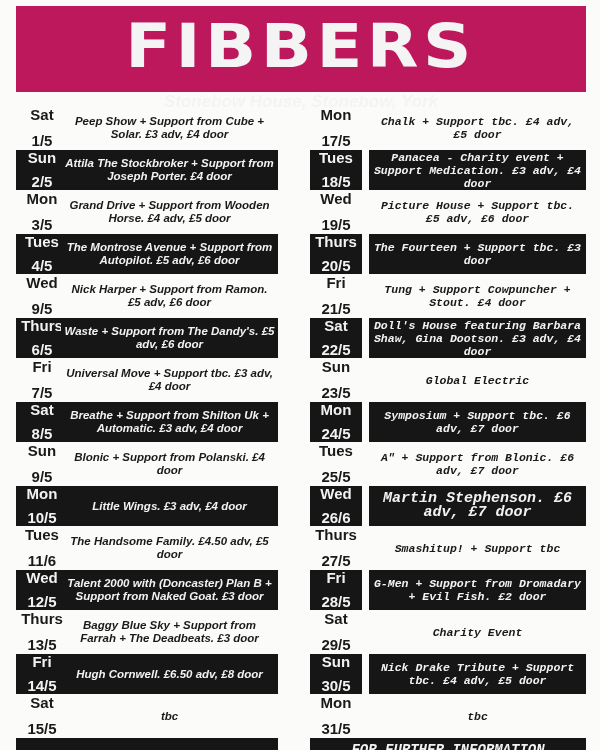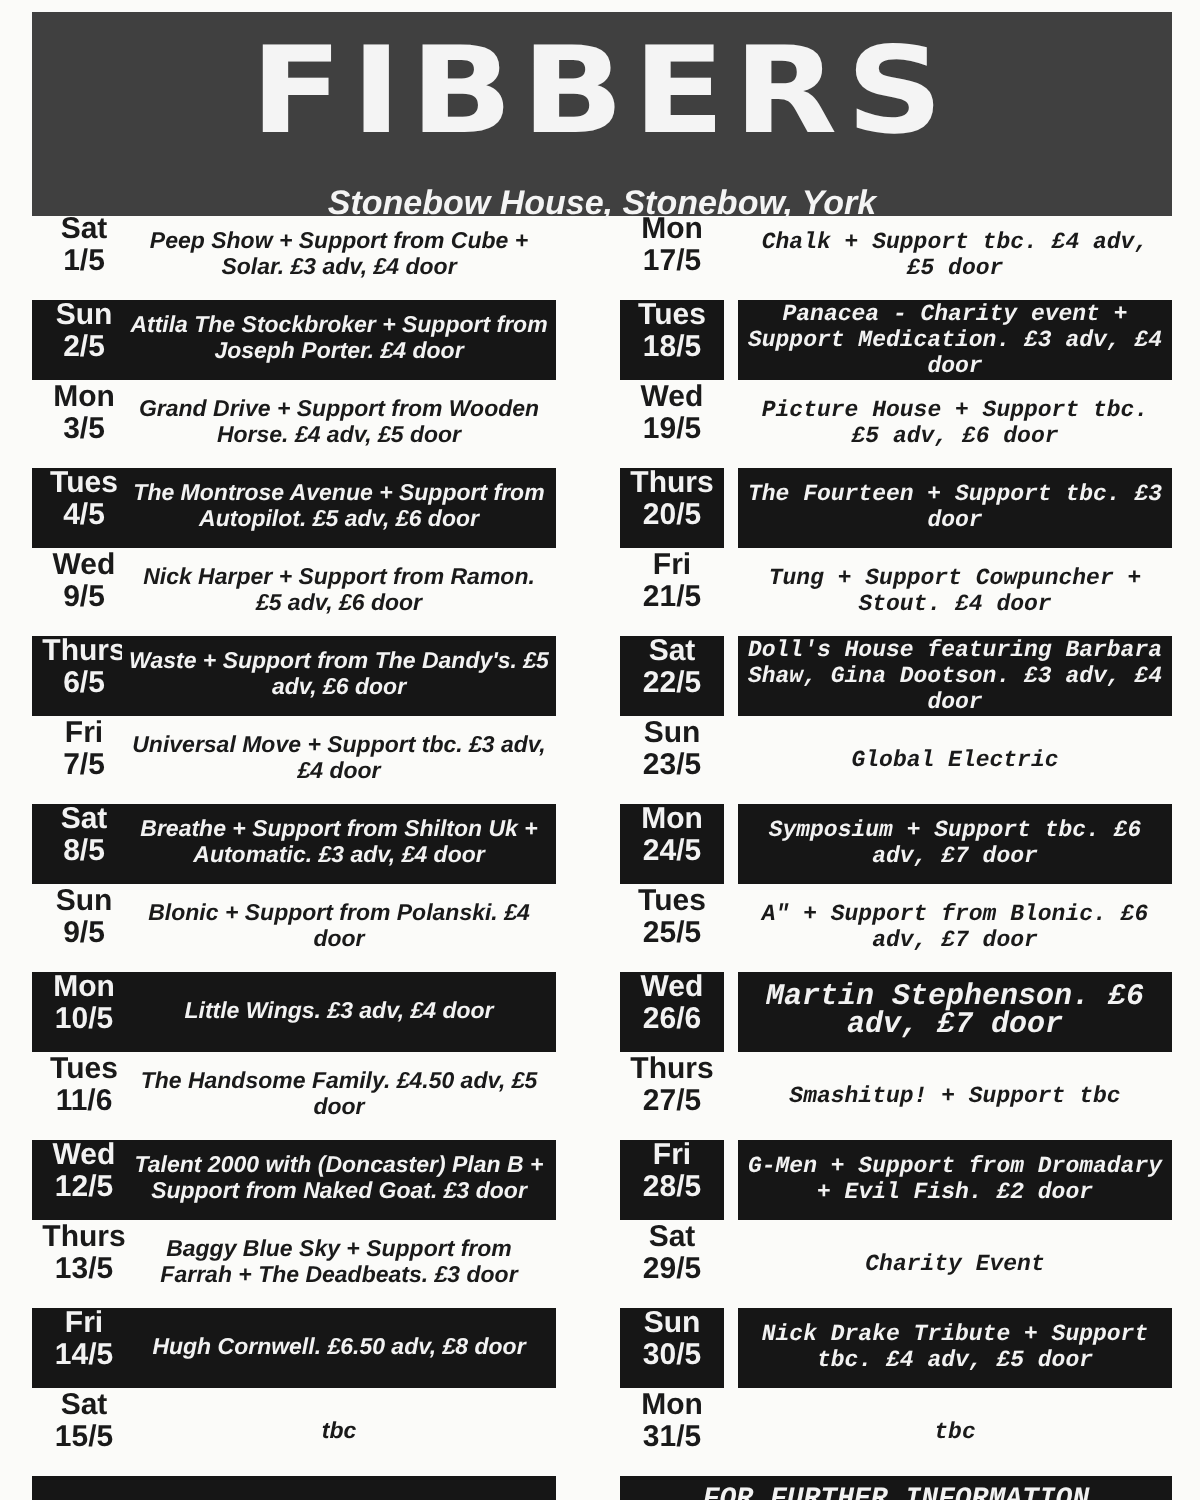--- a/index.html
+++ b/index.html
@@ -4,22 +4,22 @@
 <style>
   html, body { margin: 0; padding: 0; }
   body {
     width: 600px; height: 750px; overflow: hidden;
     background: #fbfbf9;
     font-family: "Liberation Sans", sans-serif;
     color: #1a1a1a;
     position: relative;
   }
   .header {
-    position: absolute; left: 16px; top: 6px; width: 570px; height: 102px;
-    background: #404040;
+    position: absolute; left: 16px; top: 6px; width: 570px; height: 86px;
+    background: #be185d;
     color: #f4f4f4;
     text-align: center;
   }
   .title {
     font-family: "DejaVu Sans", sans-serif;
     font-weight: bold;
     font-size: 60px;
     letter-spacing: 4px;
     line-height: 60px;
     margin-top: 10px;
@@ -35,21 +35,21 @@
   .col.left { left: 16px; }
   .col.right { left: 310px; }
   .row {
     position: relative;
     height: 42px;
     display: flex;
     align-items: center;
   }
   .day {
     width: 52px; height: 100%;
-    display: flex; flex-direction: column; justify-content: flex-start; align-items: center;
+    display: flex; flex-direction: column; justify-content: space-between; align-items: center;
     font-weight: bold; font-size: 15px; line-height: 16px;
     text-align: center;
     box-sizing: border-box;
   }
   .event {
     position: absolute; left: 45px;
     width: 217px; height: 100%;
     display: flex; align-items: center; justify-content: center;
     text-align: center;
     font-weight: bold; font-style: italic;

